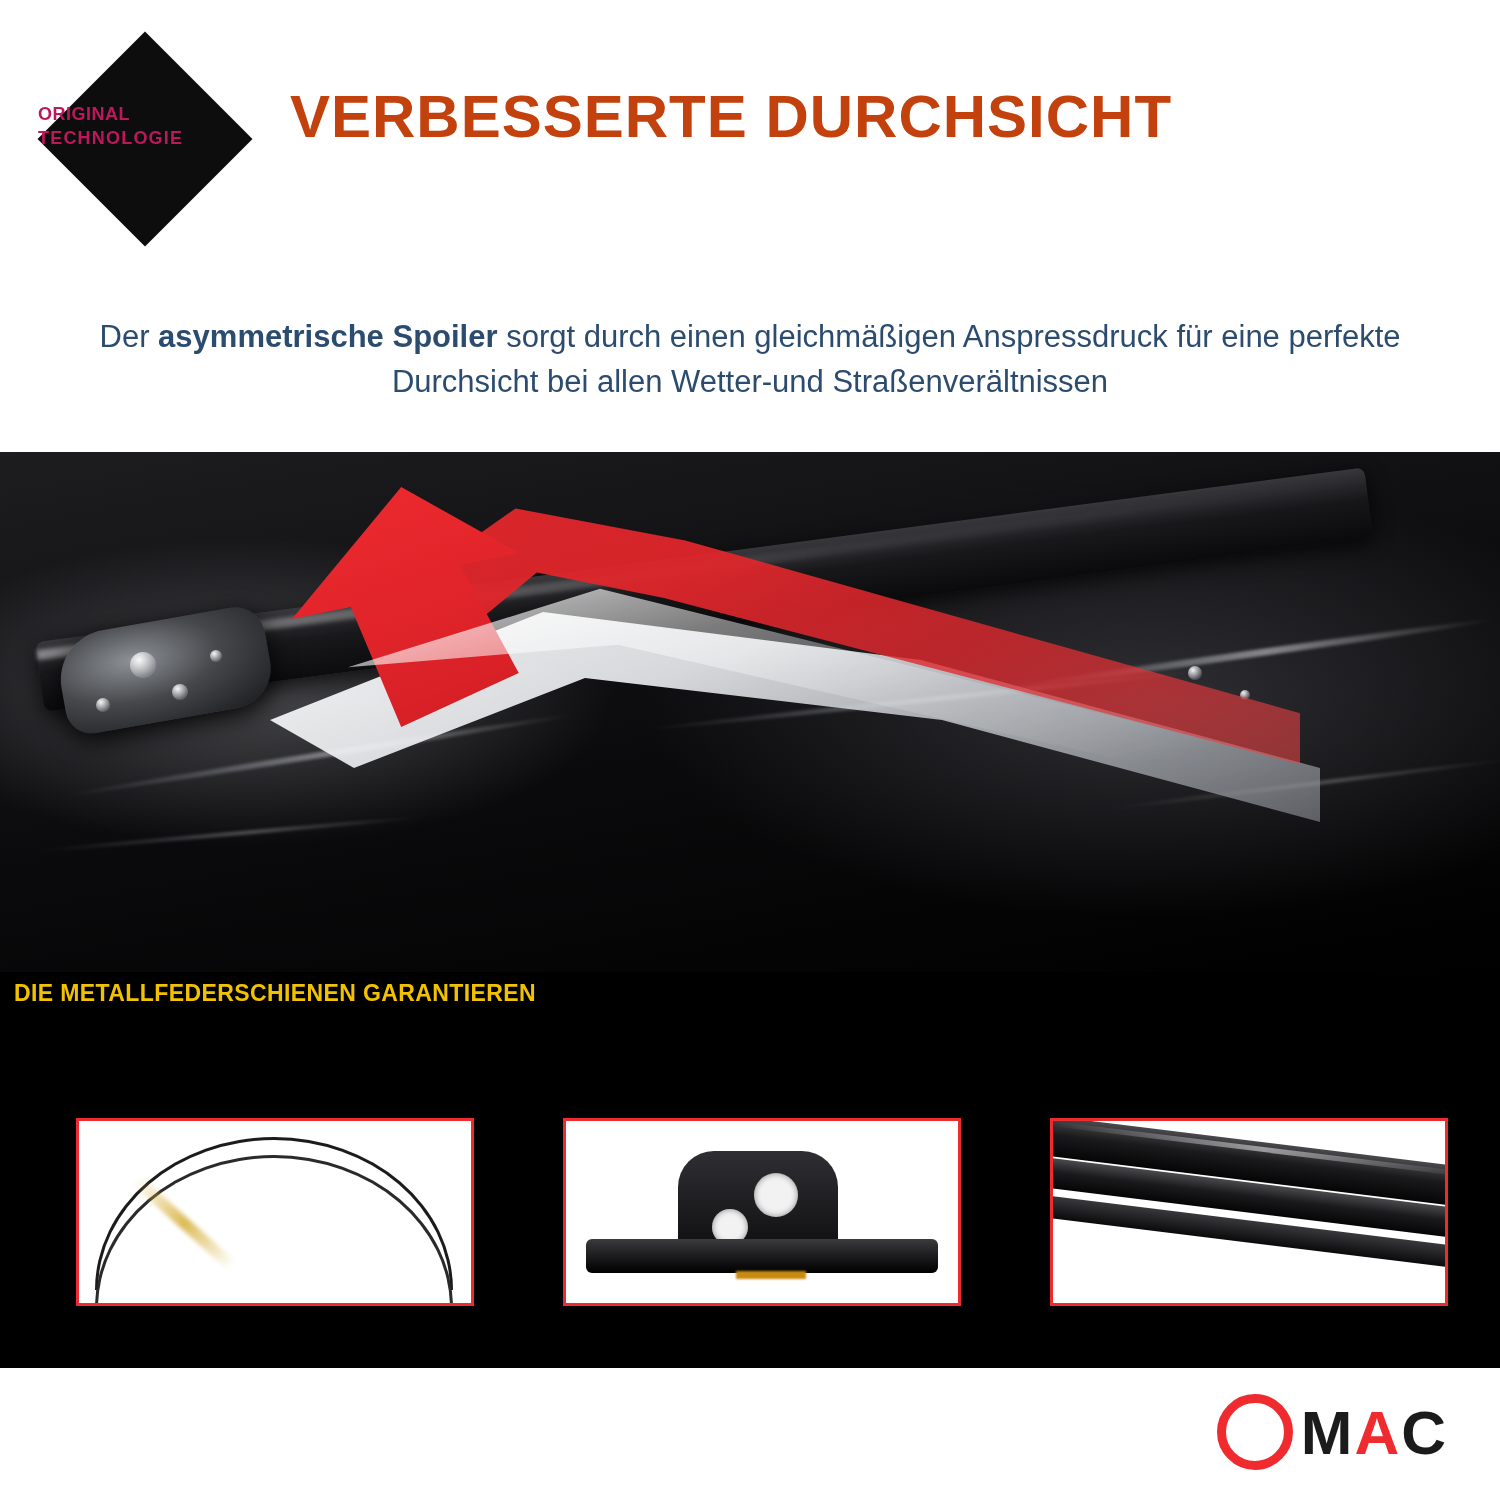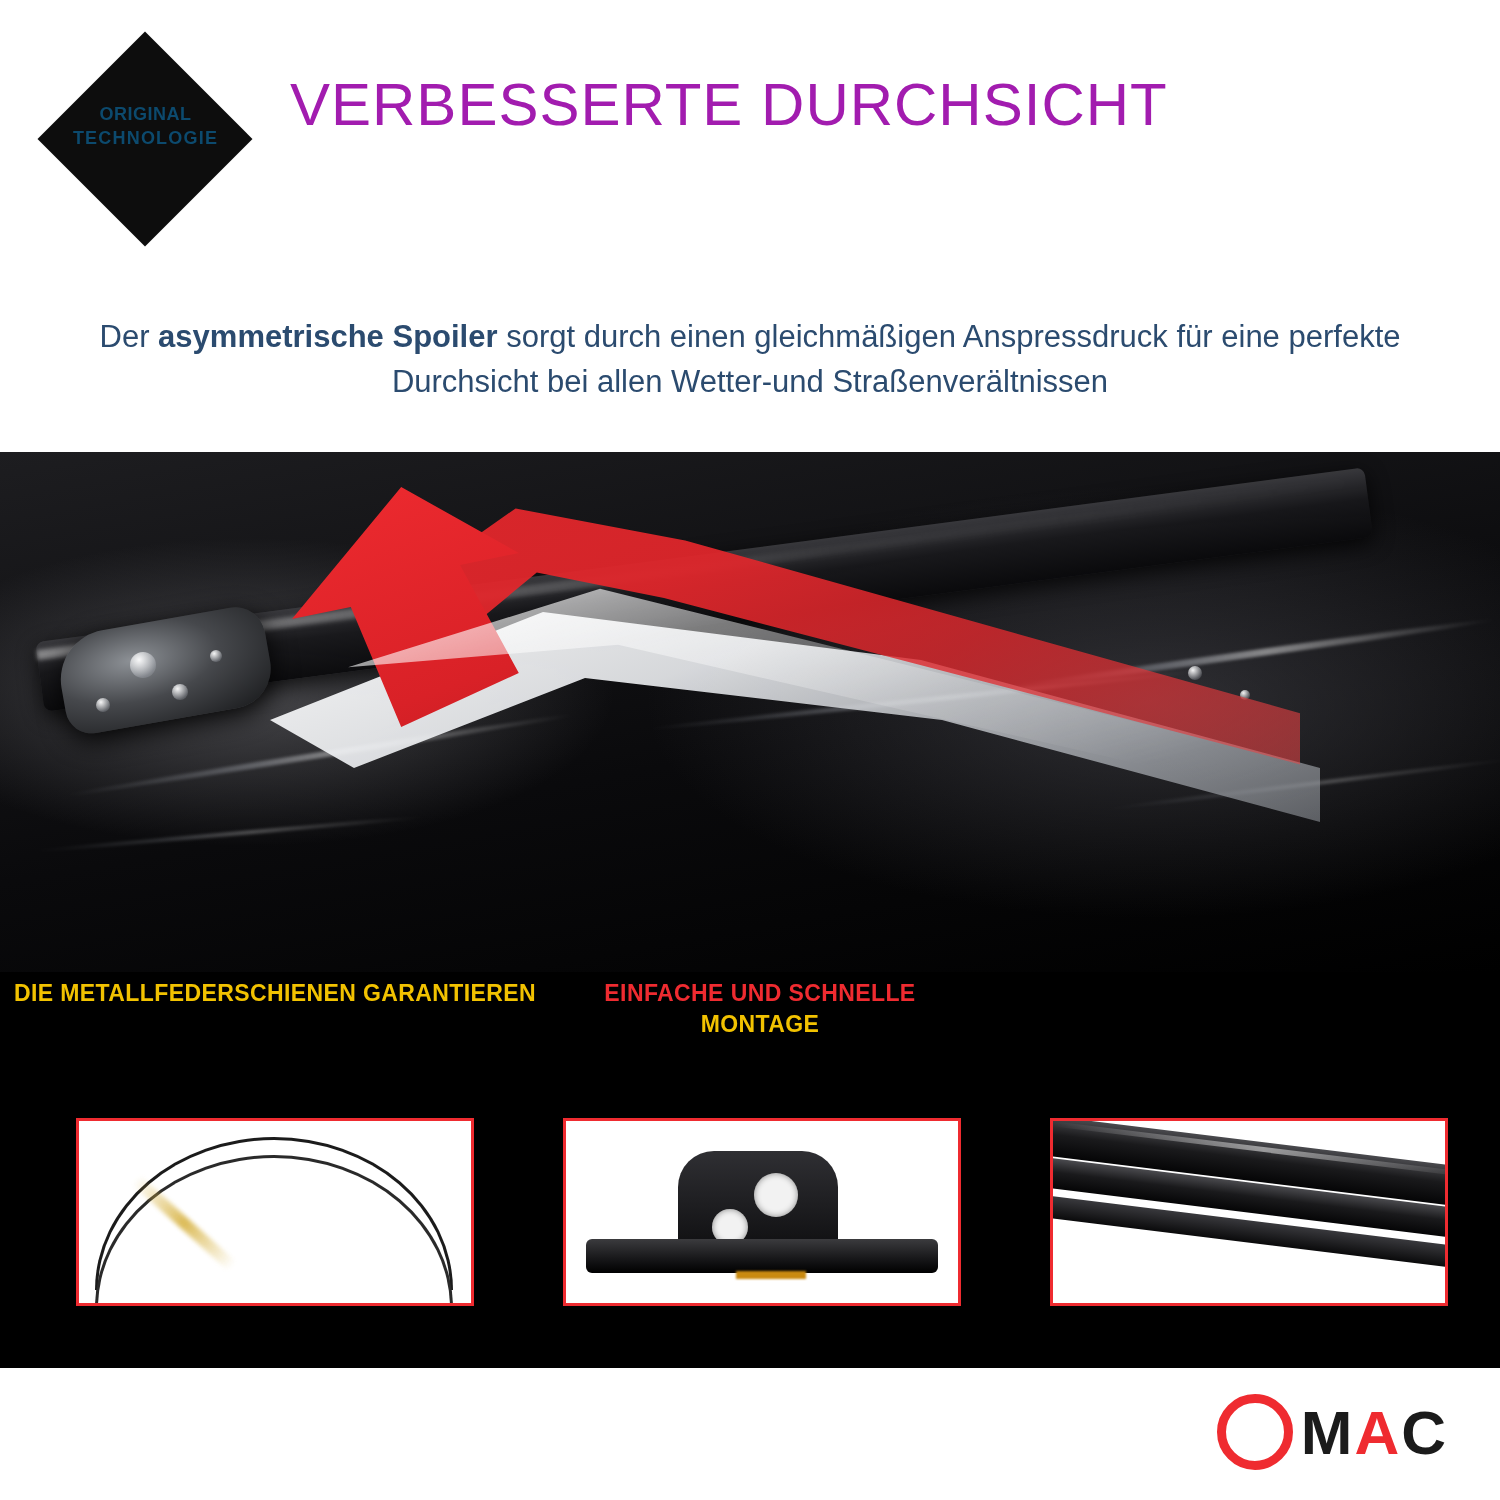--- a/index.html
+++ b/index.html
@@ -42,37 +42,36 @@
     width: 152px;
     height: 152px;
     background: #0d0d0d;
     transform: rotate(45deg);
   }
   .badge-text {
     position: absolute;
     left: 0;
     top: 70px;
     width: 215px;
-    text-align: center;
-    color: #0c4a6e;
+    color: #be185d;
     font-size: 18px;
     font-weight: bold;
     letter-spacing: 0.5px;
     line-height: 1.35;
     text-transform: uppercase;
   }
   .badge-text .l2 { letter-spacing: 1.2px; }
 
   .main-title {
     position: absolute;
     left: 290px;
-    top: 70px;
-    color: #a21caf;
+    top: 82px;
+    color: #c2410c;
     font-size: 60px;
-    font-weight: normal;
+    font-weight: bold;
     letter-spacing: 1px;
     white-space: nowrap;
   }
 
   .subtitle {
     position: absolute;
     left: 50px;
     top: 315px;
     width: 1400px;
     text-align: center;
@@ -401,24 +400,20 @@
     <div class="spoiler">
       <div class="blade-white"></div>
       <div class="blade-red"></div>
       <div class="arrow-red"></div>
       <div class="arrow-gloss"></div>
     </div>
 
     <div class="features" style="top:520px;">
       <div class="feat feat-1">
         <span class="y">DIE METALLFEDERSCHIENEN GARANTIEREN</span>
-      </div>
-      <div class="feat feat-2">
-        <span class="r">EINFACHE UND SCHNELLE</span>
-        <span class="y">MONTAGE</span>
       </div>
     </div>
 
     <div class="thumbs" style="top:656px;">
       <div class="thumb thumb-1">
         <div class="rail rail-a"></div>
         <div class="rail rail-b"></div>
         <div class="rail-gloss"></div>
       </div>
       <div class="thumb thumb-2">

